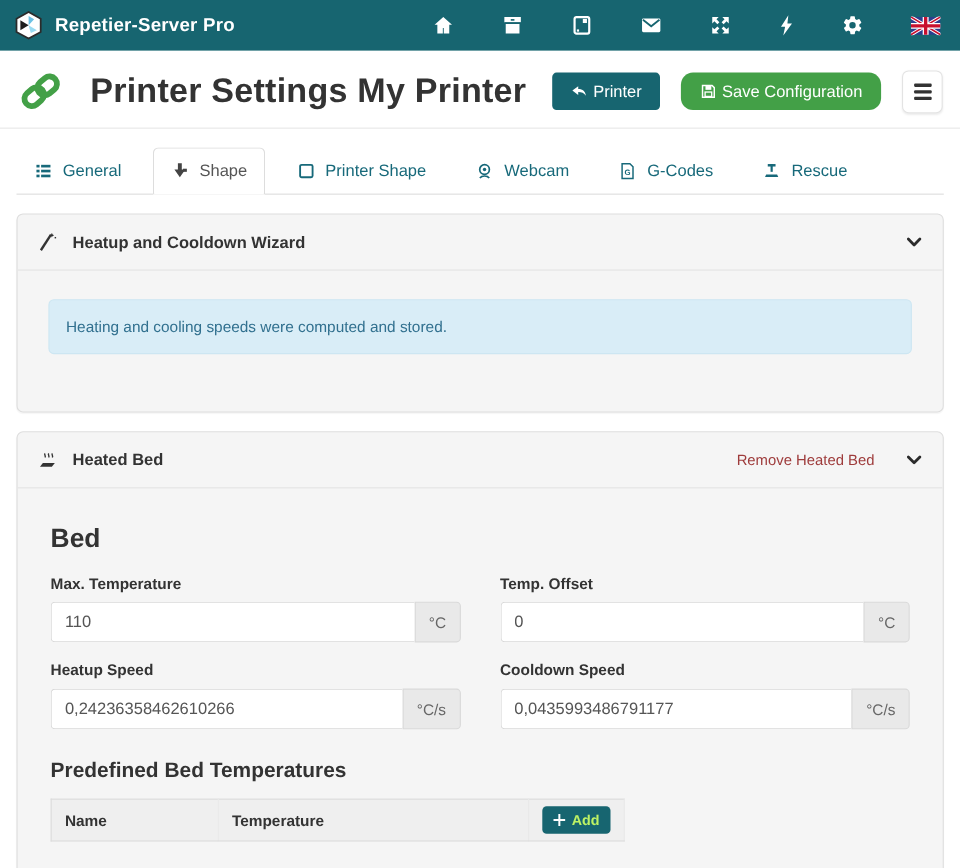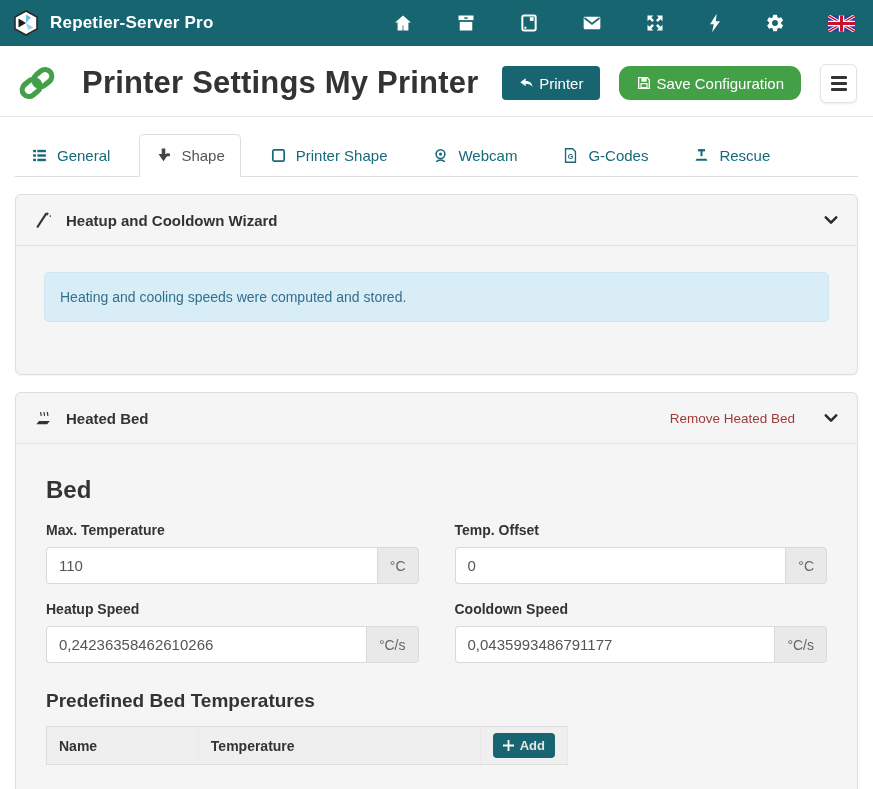--- a/index.html
+++ b/index.html
@@ -125,21 +125,21 @@
   table.temps th {
     text-align:left; font-size:14px; font-weight:bold; color:#333;
     border:1px solid #dcdcdc; border-right-color:#e9e9e9;
     padding: 6px 12px; height:33px;
   }
   th.col-name { width:156px; }
   th.col-temp { width:290px; }
   th.col-action { width:76px; padding:4px 8px; }
   .btn-add {
     display:inline-flex; align-items:center; gap:6px;
-    background:#176570; color:#e5e5e5; border:none; border-radius:4px;
+    background:#176570; color:#bef264; border:none; border-radius:4px;
     font-family:"Liberation Sans", sans-serif;
     font-size:13px; font-weight:bold; padding: 5px 10px; cursor:pointer;
   }
   .btn-add svg { width:11px; height:11px; }
 </style>
 </head>
 <body>
 
 <div class="navbar">
   <div class="brand">

